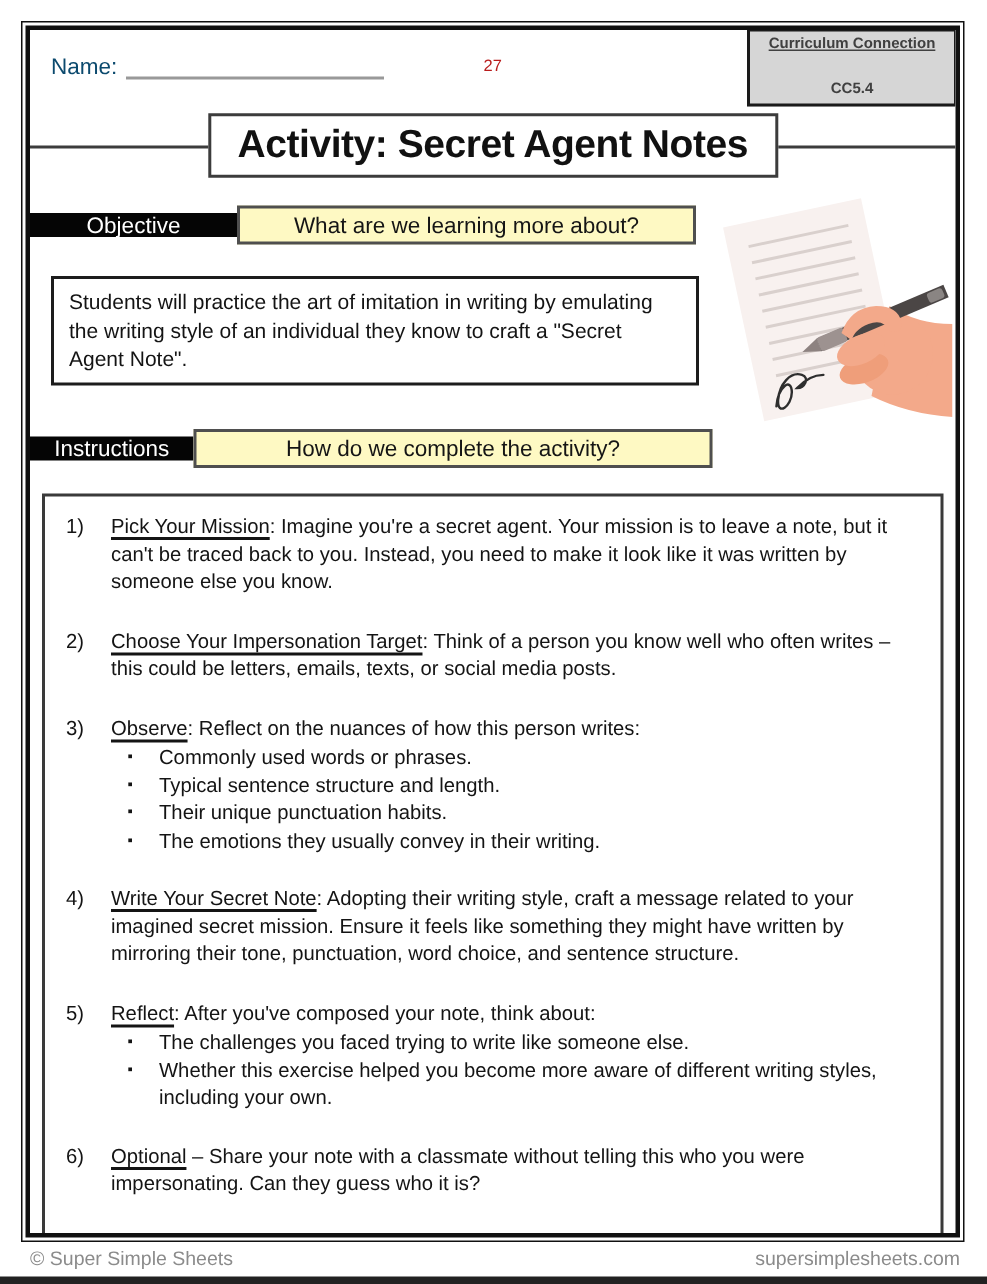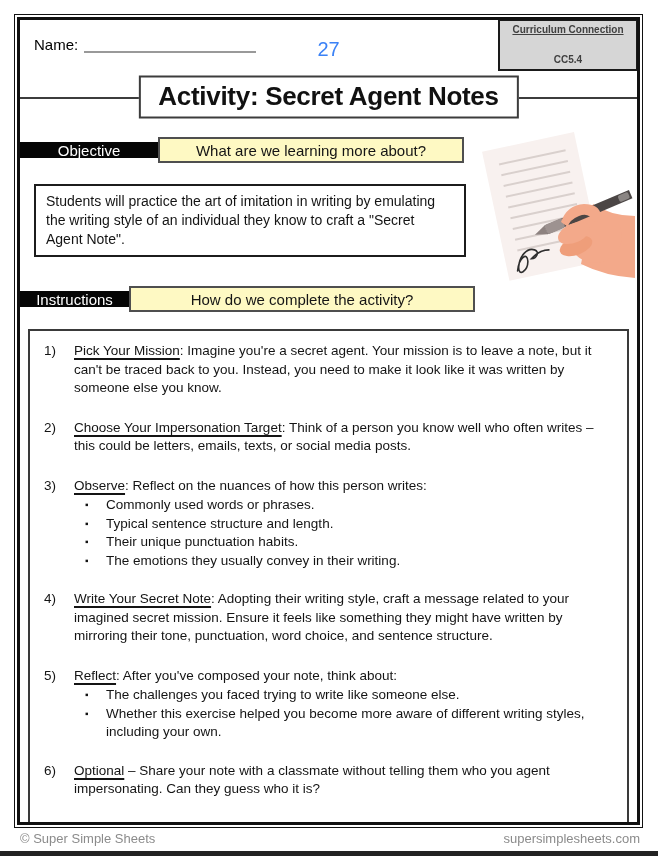--- a/index.html
+++ b/index.html
@@ -26,28 +26,28 @@
     overflow:hidden;
   }
 
   
   .header-row {
     position:relative;
     padding:16px 14px 0 14px;
     height:46px;
   }
   .name-group { display:flex; align-items:flex-end; gap:6px; }
-  .name-label { font-size:15px; color:#000000; }
+  .name-label { font-size:15px; color:#0c4a6e; }
   .name-line {
     display:inline-block; width:172px; height:16px;
     border-bottom:2px solid #999;
   }
   .page-number {
     position:absolute; left:50%; top:18px; transform:translateX(-50%);
-    font-size:20px; color:#3b82f6;
+    font-size:11px; color:#b91c1c;
   }
   .badge {
     position:absolute; top:-1px; right:-1px;
     width:140px; padding:3px 4px 4px;
     background:#d6d6d6; border:2px solid #1a1a1a;
     text-align:center; color:#404040;
   }
   .badge-line1 { font-size:10px; font-weight:bold; text-decoration:underline; }
   .badge-line2 { font-size:10px; font-weight:bold; margin-top:19px; }
 
@@ -263,21 +263,21 @@
     <span class="bullet-glyph">▪</span>
     <span class="bullet-text">Whether this exercise helped you become more aware of different writing styles, including your own.</span>
   </div>
 </div>
     </div>
   </div>
 
   <div class="item">
     <span class="num">6)</span>
     <div class="body">
-      <span class="lead">Optional</span><span class="sep"> – </span><span class="rest">Share your note with a classmate without telling them who you agent impersonating. Can they guess who it is?</span>
+      <span class="lead">Optional</span><span class="sep"> – </span><span class="rest">Share your note with a classmate without telling this who you were impersonating. Can they guess who it is?</span>
       <div class="bullets"></div>
     </div>
   </div>
 </div>
       </div>
 
     </div>
   </div>
 
   <div class="footer">

